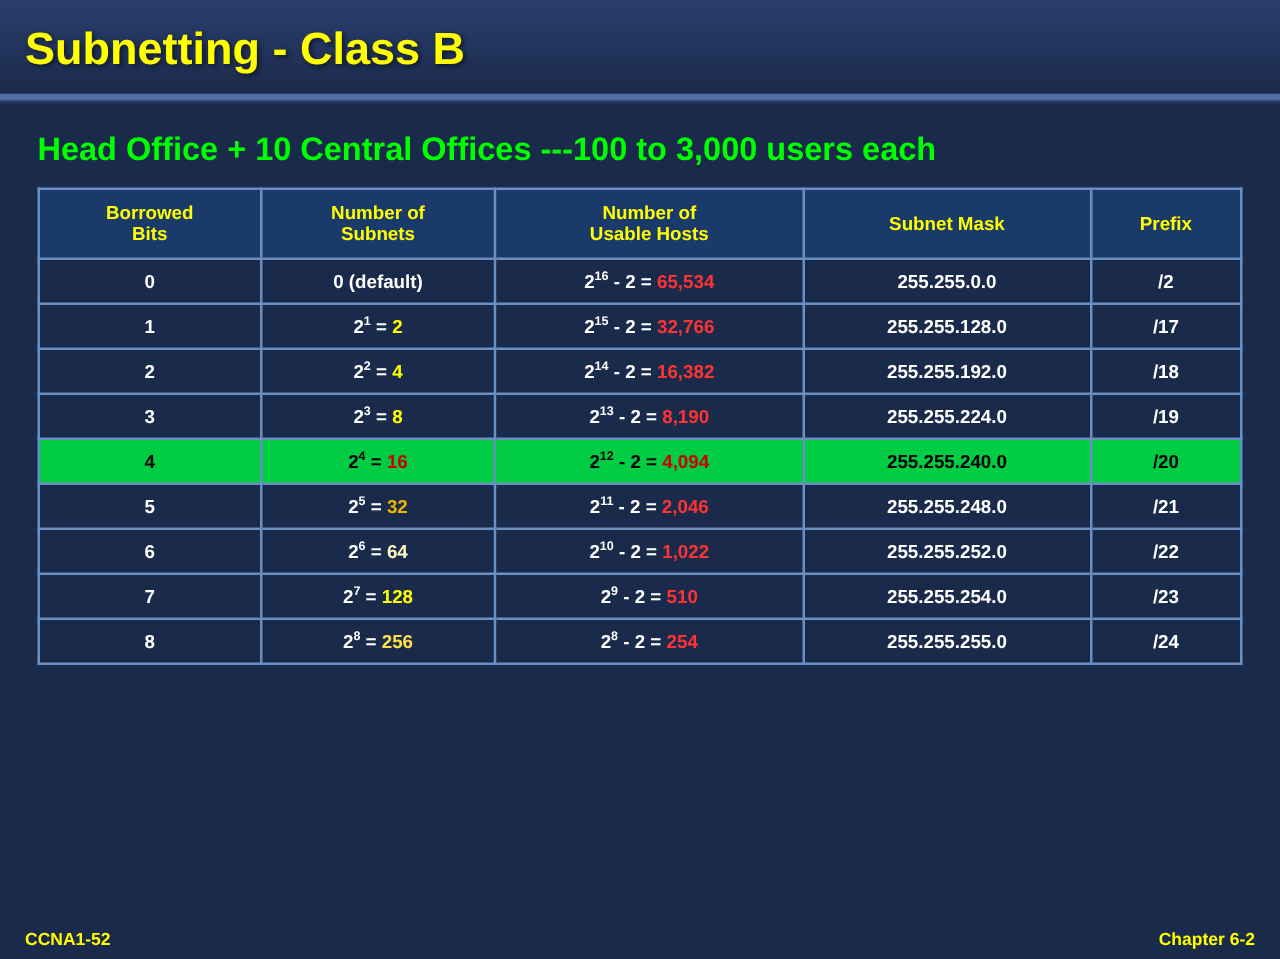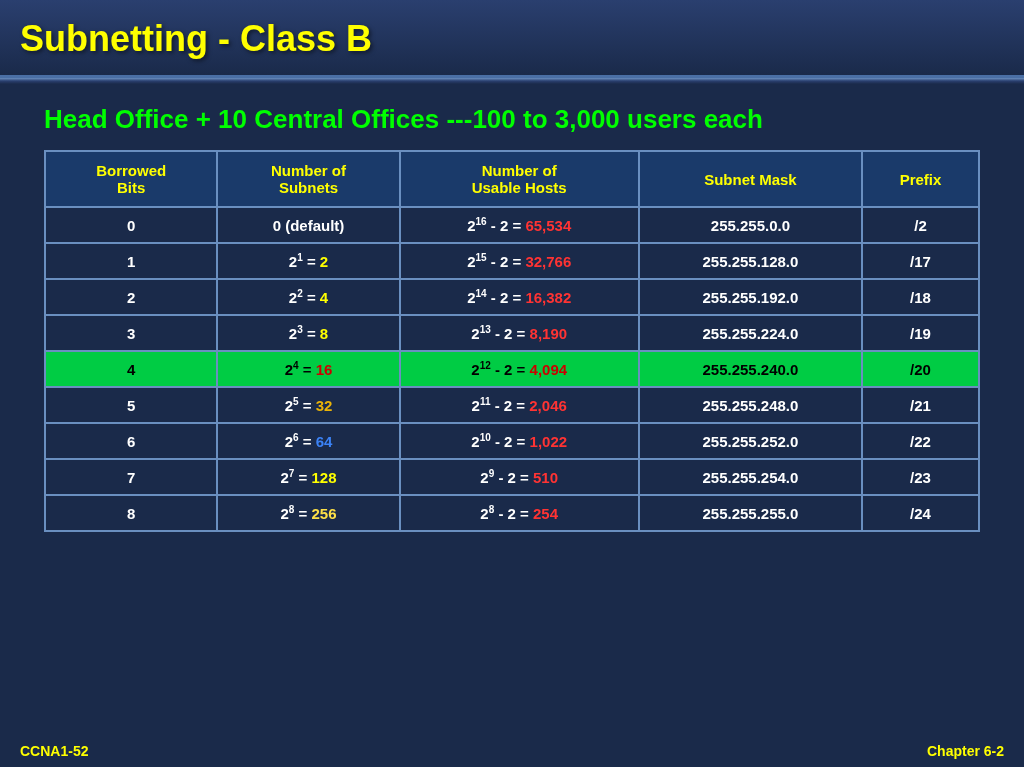--- a/index.html
+++ b/index.html
@@ -26,21 +26,21 @@
       font-weight: bold;
       text-shadow: 2px 2px 4px rgba(0,0,0,0.5);
     }
 
     .separator {
       height: 6px;
       background: linear-gradient(180deg, #6a8fc0 0%, #2a3f6f 50%, #1a2a4a 100%);
     }
 
     .main-content {
-      padding: 20px 44px 10px;
+      padding: 20px 30px 10px;
     }
 
     .subtitle {
       color: #00ff00;
       font-size: 26px;
       font-weight: bold;
       margin-bottom: 15px;
       text-align: left;
     }
 
@@ -166,21 +166,21 @@
           </tr>
           <tr>
             <td>5</td>
             <td>2<sup>5</sup> = <span class="red-val" style="color:#eab308">32</span></td>
             <td>2<sup>11</sup> -  2 = <span style="color:#ff3333">2,046</span></td>
             <td>255.255.248.0</td>
             <td>/21</td>
           </tr>
           <tr>
             <td>6</td>
-            <td>2<sup>6</sup> = <span class="red-val" style="color:#3b82f6">64</span></td>
+            <td>2<sup>6</sup> = <span class="red-val" style="color:#fef9c3">64</span></td>
             <td>2<sup>10</sup> -  2 = <span style="color:#ff3333">1,022</span></td>
             <td>255.255.252.0</td>
             <td>/22</td>
           </tr>
           <tr>
             <td>7</td>
             <td>2<sup>7</sup> = <span class="red-val" style="color:#ffff00">128</span></td>
             <td>2<sup>9</sup> -  2 = <span style="color:#ff3333">510</span></td>
             <td>255.255.254.0</td>
             <td>/23</td>

